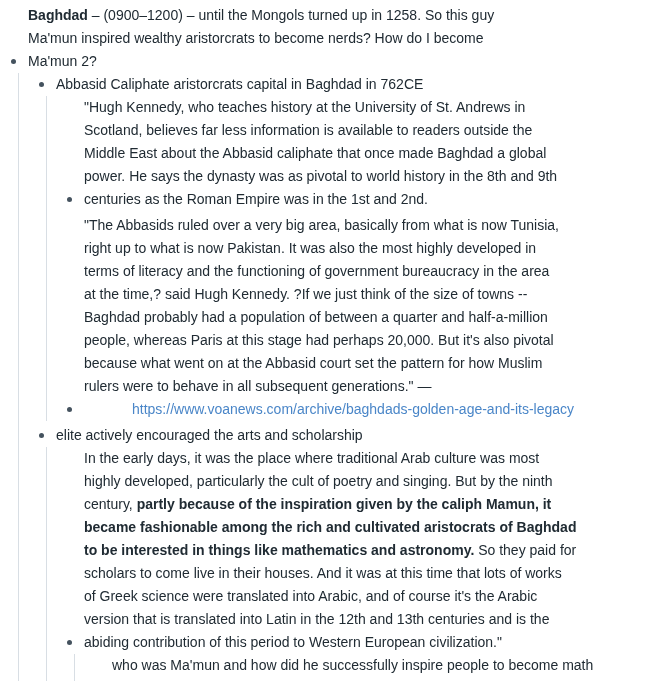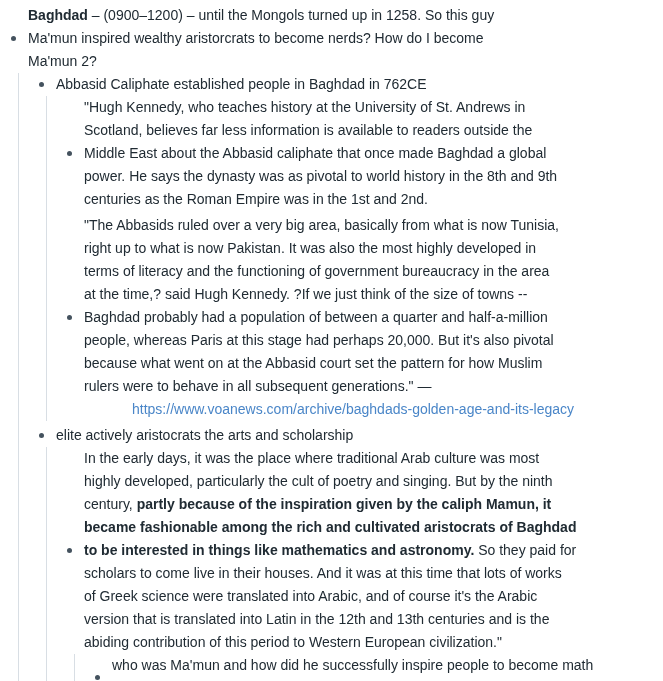--- a/index.html
+++ b/index.html
@@ -12,21 +12,21 @@
   html,body{margin:0;padding:0;}
   body{
     width:663px;height:681px;overflow:hidden;
     background:var(--bg);
     font-family:"Liberation Sans","DejaVu Sans",sans-serif;
     font-size:14px;line-height:23px;color:var(--text);
     -webkit-font-smoothing:antialiased;
   }
   .outline{padding:4px 8px 0 6px;}
   .block{margin-bottom:3px;}
-  .row{display:flex;align-items:center;}
+  .row{display:flex;align-items:flex-end;}
   .bullet-col{
     flex:0 0 14px;height:23px;
     display:flex;align-items:center;justify-content:center;
     cursor:pointer;
   }
   .bullet{width:5px;height:5px;border-radius:50%;background:var(--bullet);}
   .content{
     flex:1;min-width:0;padding-left:8px;
     white-space:pre-wrap;cursor:text;
   }
@@ -49,21 +49,21 @@
         <div class="content"><strong>Baghdad</strong><span> – (0900–1200) – until the Mongols turned up in 1258. So this guy
 Ma'mun inspired wealthy aristorcrats to become nerds? How do I become
 Ma'mun 2?</span></div>
       </div>
       <div class="children">
         <div class="block">
           <div class="row">
             <div class="bullet-col">
               <span class="bullet"></span>
             </div>
-            <div class="content"><span>Abbasid Caliphate established people in Baghdad in 762CE</span></div>
+            <div class="content"><span>Abbasid Caliphate aristorcrats capital in Baghdad in 762CE</span></div>
           </div>
           <div class="children">
             <div class="block">
               <div class="row">
                 <div class="bullet-col">
                   <span class="bullet"></span>
                 </div>
                 <div class="content"><span>"Hugh Kennedy, who teaches history at the University of St. Andrews in
 Scotland, believes far less information is available to readers outside the
 Middle East about the Abbasid caliphate that once made Baghdad a global
@@ -87,21 +87,21 @@
 </span><a class="link" href="#">https://www.voanews.com/archive/baghdads-golden-age-and-its-legacy</a></div>
               </div>
             </div>
           </div>
         </div>
         <div class="block">
           <div class="row">
             <div class="bullet-col">
               <span class="bullet"></span>
             </div>
-            <div class="content"><span>elite actively aristocrats the arts and scholarship</span></div>
+            <div class="content"><span>elite actively encouraged the arts and scholarship</span></div>
           </div>
           <div class="children">
             <div class="block">
               <div class="row">
                 <div class="bullet-col">
                   <span class="bullet"></span>
                 </div>
                 <div class="content"><span>In the early days, it was the place where traditional Arab culture was most
 highly developed, particularly the cult of poetry and singing. But by the ninth
 century, </span><strong>partly because of the inspiration given by the caliph Mamun, it

